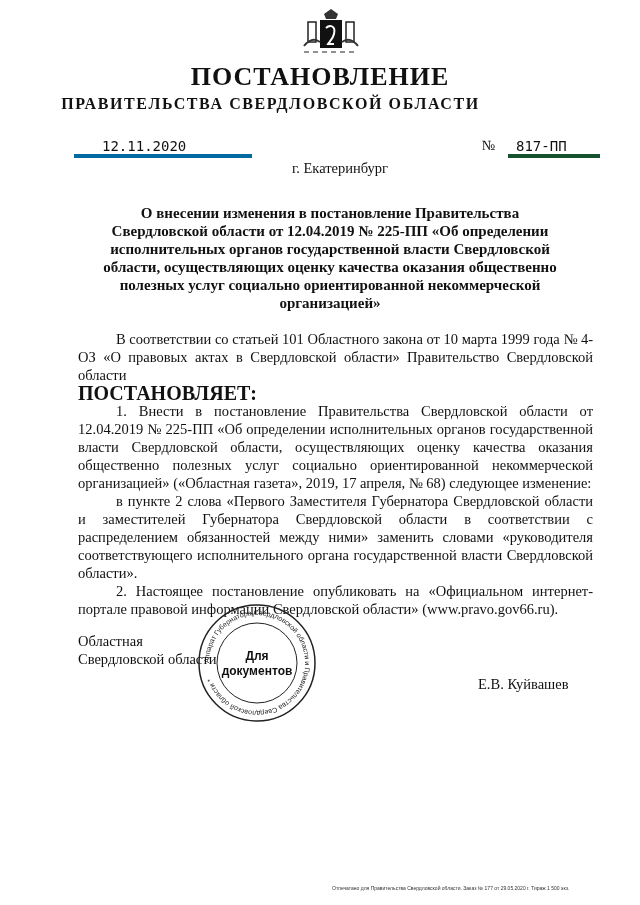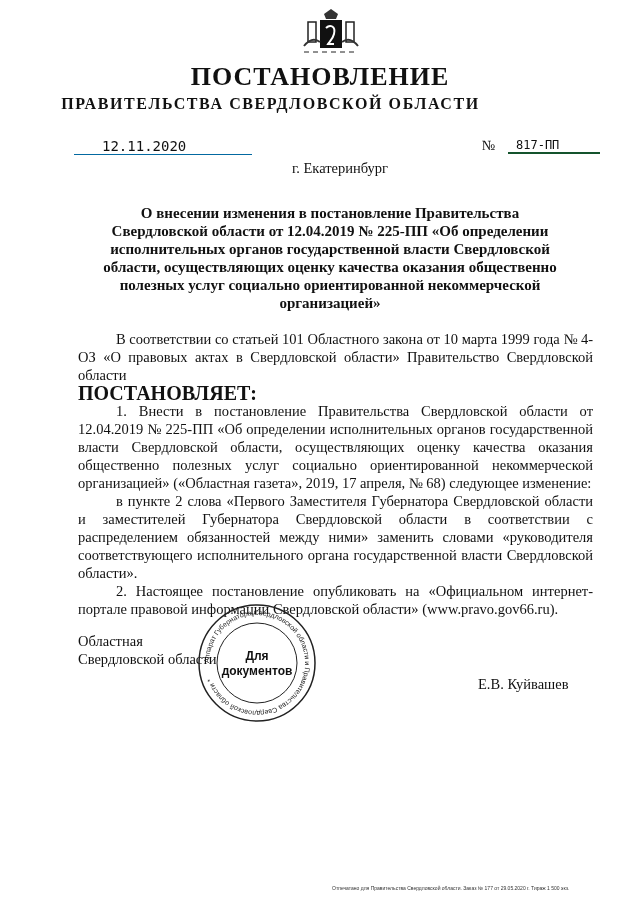--- a/index.html
+++ b/index.html
@@ -1,23 +1,23 @@
 <!DOCTYPE html>
 <html><head>
 <meta charset="utf-8">
 <style>
   html, body { margin: 0; padding: 0; background: #ffffff; }
   body { width: 640px; height: 905px; position: relative; overflow: hidden; color: #111; font-family: "Liberation Serif", serif; }
   .abs { position: absolute; }
   .emblem { left: 300px; top: 6px; width: 62px; height: 56px; }
   .title1 { left: 0; width: 640px; top: 62px; text-align: center; font-size: 26px; font-weight: bold; letter-spacing: 1px; }
   .title2 { left: 0; width: 541px; top: 95px; text-align: center; font-size: 16px; font-weight: bold; letter-spacing: 1.6px; }
-  .date { left: 74px; top: 138px; width: 150px; border-bottom: 1px solid #0369a1; font-family: "DejaVu Sans Mono", monospace; font-size: 14px; padding-left: 28px; }
+  .date { left: 74px; top: 138px; width: 150px; border-bottom: 4px solid #0369a1; font-family: "DejaVu Sans Mono", monospace; font-size: 14px; padding-left: 28px; }
   .numlbl { left: 482px; top: 138px; font-size: 14px; }
-  .num { left: 508px; top: 138px; width: 84px; border-bottom: 2px solid #14532d; font-family: "DejaVu Sans Mono", monospace; font-size: 12px; padding-left: 8px; }
+  .num { left: 508px; top: 138px; width: 84px; border-bottom: 4px solid #14532d; font-family: "DejaVu Sans Mono", monospace; font-size: 14px; padding-left: 8px; }
   .city { left: 0; width: 640px; top: 160px; text-align: center; font-size: 14.5px; padding-left: 40px; box-sizing: border-box; }
   .heading { left: 100px; width: 460px; top: 204px; text-align: center; font-weight: bold; font-size: 15px; line-height: 18px; }
   .body { left: 78px; width: 515px; top: 330px; font-size: 14.5px; line-height: 18px; text-align: justify; }
   .body p { margin: 0; }
   .indent { text-indent: 38px; }
   .bold { font-weight: bold; font-size: 20px; }
   .sig-left { left: 78px; top: 632px; font-size: 14.5px; line-height: 18px; }
   .sig-right { left: 478px; top: 640px; font-size: 14.5px; margin-top: 36px; }
   .stamp { left: 196px; top: 602px; width: 122px; height: 122px; }
   .footer { left: 332px; top: 885px; font-family: "Liberation Sans", sans-serif; font-size: 5px; color: #333; }

